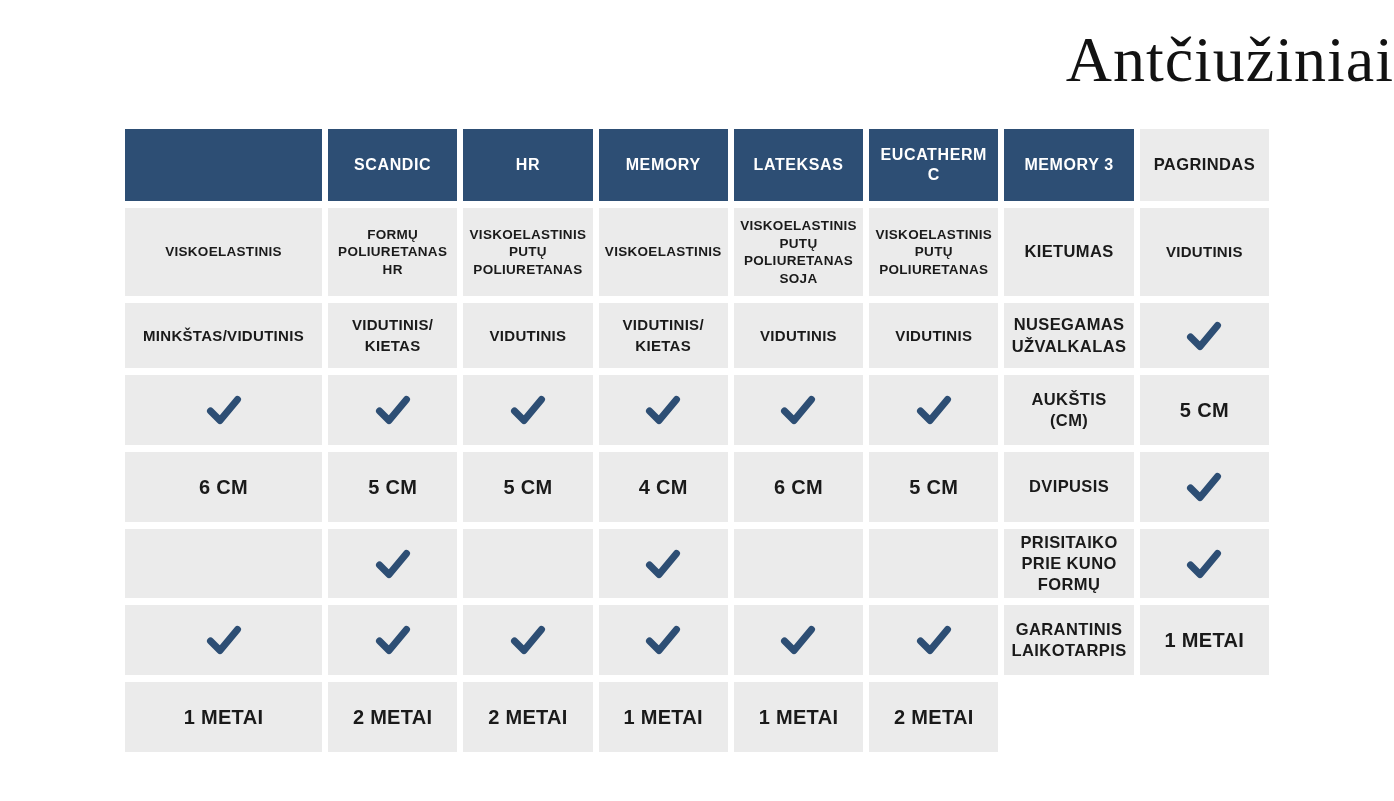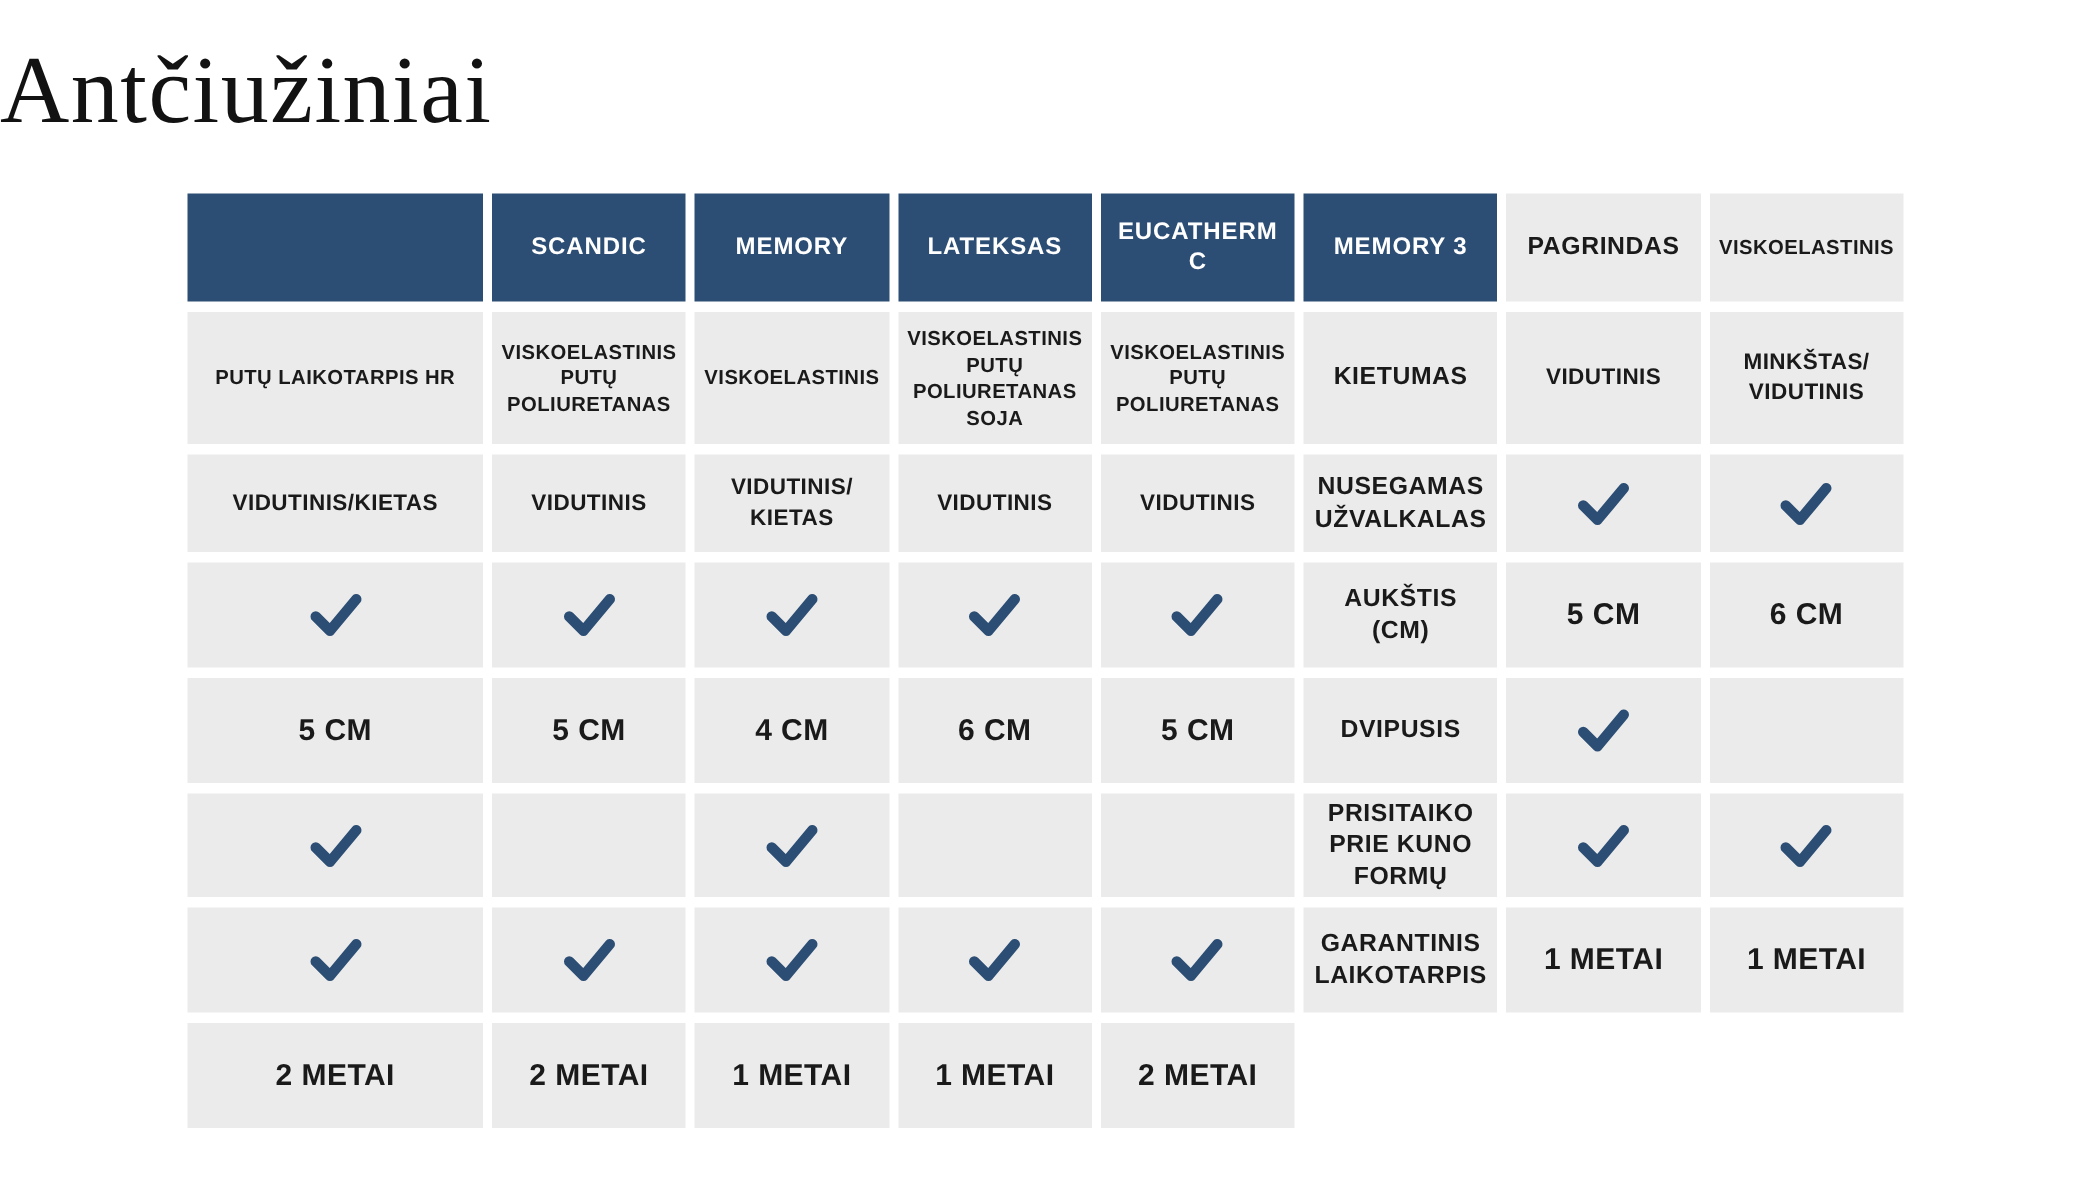--- a/index.html
+++ b/index.html
@@ -14,21 +14,21 @@
     background: #ffffff;
     font-family: "Liberation Sans", sans-serif;
     overflow: hidden;
   }
   .page-title {
     font-family: "Liberation Serif", "DejaVu Serif", serif;
     font-weight: 500;
     font-size: 64px;
     letter-spacing: 1px;
     color: #121212;
-    text-align: left;
+    text-align: right;
     margin: 26px 0 0 0;
     line-height: 1.05;
   }
   .grid {
     width: 1144px;
     margin: 36px auto 0 auto;
     display: grid;
     grid-template-columns: 197px repeat(7, 1fr);
     grid-template-rows: 72px 88px 65px 70px 70px 69px 70px 70px;
     gap: 7px 6px;
@@ -71,27 +71,28 @@
   .check-svg { display: block; }
 </style>
 </head>
 <body>
 
 <h1 class="page-title">Antčiužiniai</h1>
 
 <div class="grid">
     <div class="c head"></div>
     <div class="c head">SCANDIC</div>
+    <div class="c head">HR</div>
     <div class="c head">MEMORY</div>
     <div class="c head">LATEKSAS</div>
     <div class="c head">EUCATHERM C</div>
     <div class="c head">MEMORY 3</div>
     <div class="c label r0">PAGRINDAS</div>
     <div class="c cell r0">VISKOELASTINIS</div>
-    <div class="c cell r0">PUTŲ LAIKOTARPIS HR</div>
+    <div class="c cell r0">FORMŲ POLIURETANAS HR</div>
     <div class="c cell r0">VISKOELASTINIS PUTŲ POLIURETANAS</div>
     <div class="c cell r0">VISKOELASTINIS</div>
     <div class="c cell r0">VISKOELASTINIS PUTŲ POLIURETANAS SOJA</div>
     <div class="c cell r0">VISKOELASTINIS PUTŲ POLIURETANAS</div>
     <div class="c label r1">KIETUMAS</div>
     <div class="c cell r1">VIDUTINIS</div>
     <div class="c cell r1">MINKŠTAS/​VIDUTINIS</div>
     <div class="c cell r1">VIDUTINIS/​KIETAS</div>
     <div class="c cell r1">VIDUTINIS</div>
     <div class="c cell r1">VIDUTINIS/​KIETAS</div>

